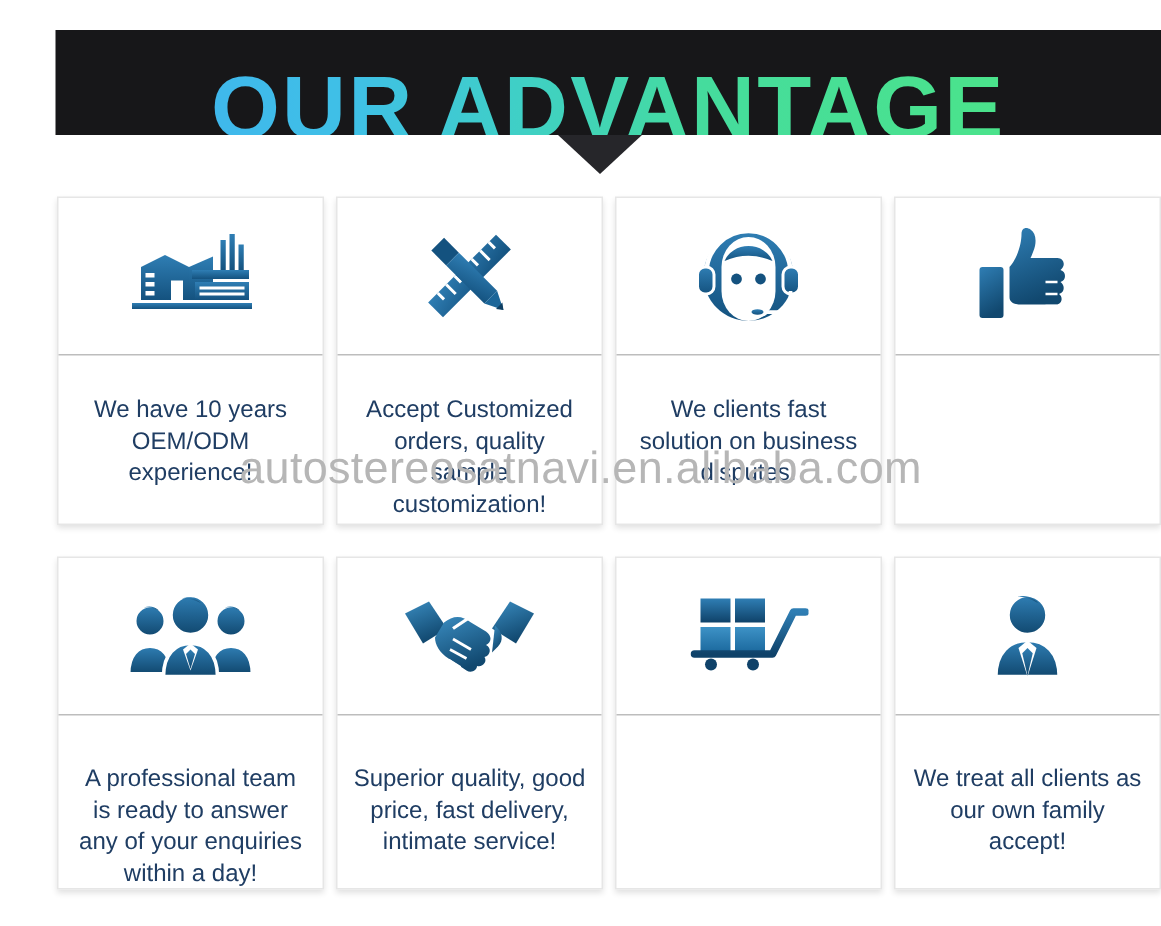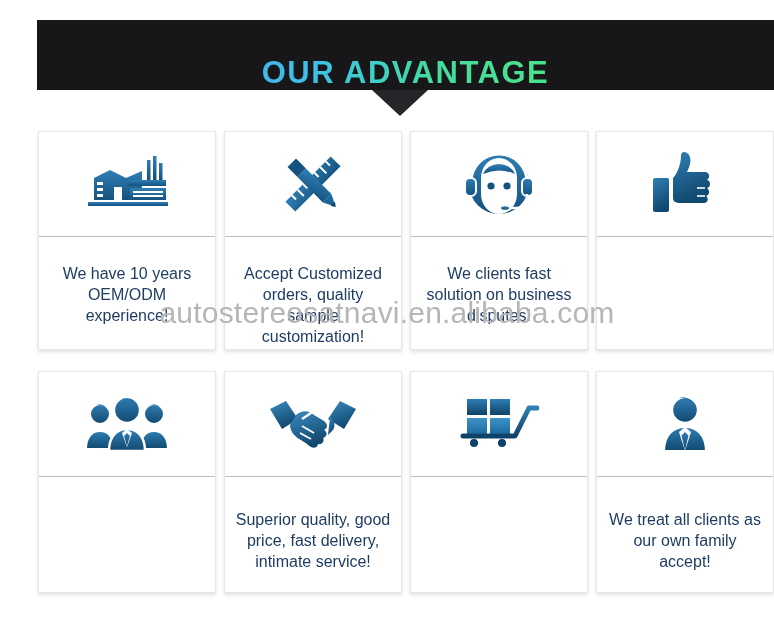--- a/index.html
+++ b/index.html
@@ -29,21 +29,21 @@
     width: 737px;
     height: 70px;
     background: #171719;
     display: flex;
     align-items: center;
     justify-content: center;
     overflow: hidden;
   }
   .banner-title {
     font-family: "Liberation Sans", sans-serif;
-    font-size: 31px;
+    font-size: 59px;
     font-weight: bold;
     letter-spacing: 1.5px;
     line-height: 1;
     white-space: nowrap;
     background: linear-gradient(90deg, #3FB8EC 0%, #3FC0E6 18%, #3FCFC7 38%, #45DC9D 62%, #4BE38B 100%);
     -webkit-background-clip: text;
     background-clip: text;
     color: transparent;
     margin-top: 35px;
     -webkit-text-fill-color: transparent;
@@ -284,20 +284,23 @@
             <path d="M68 12 a10 10 0 0 1 10 2 q-6 -3 -10 -2 z" fill="url(#g5)"></path>
             <path d="M58 56 c0 -12 6 -18 14 -18 c8 0 14 6 14 18 z" fill="url(#g5)" stroke="#ffffff" stroke-width="2"></path>
 
             <circle cx="45" cy="17" r="13" fill="url(#g5)" stroke="#ffffff" stroke-width="2.4"></circle>
             <path d="M39 6 a13 13 0 0 1 13 3 q-8 -4 -13 -3 z" fill="url(#g5)"></path>
             <path d="M27 58 c0 -15 8 -22 18 -22 c10 0 18 7 18 22 z" fill="url(#g5)" stroke="#ffffff" stroke-width="2.4"></path>
             <path d="M45 36 l5 4 l-5 14 l-5 -14 z" fill="#ffffff"></path>
             <path d="M45 40 l3 3 l-3 10 l-3 -10 z" fill="url(#g5)"></path>
           </svg>
         </div>
+        <div class="card-text">
+          <span>A professional team is ready to answer any of your enquiries within a day!</span>
+        </div>
       </div>
 
       <div class="card">
         <div class="card-icon">
           <svg width="90" height="62" viewBox="0 0 90 62">
             <defs>
               <linearGradient id="g6" x1="0" y1="0" x2="0.4" y2="1">
                 <stop offset="0" stop-color="#3a8cc0"></stop>
                 <stop offset="1" stop-color="#11486f"></stop>
               </linearGradient>

